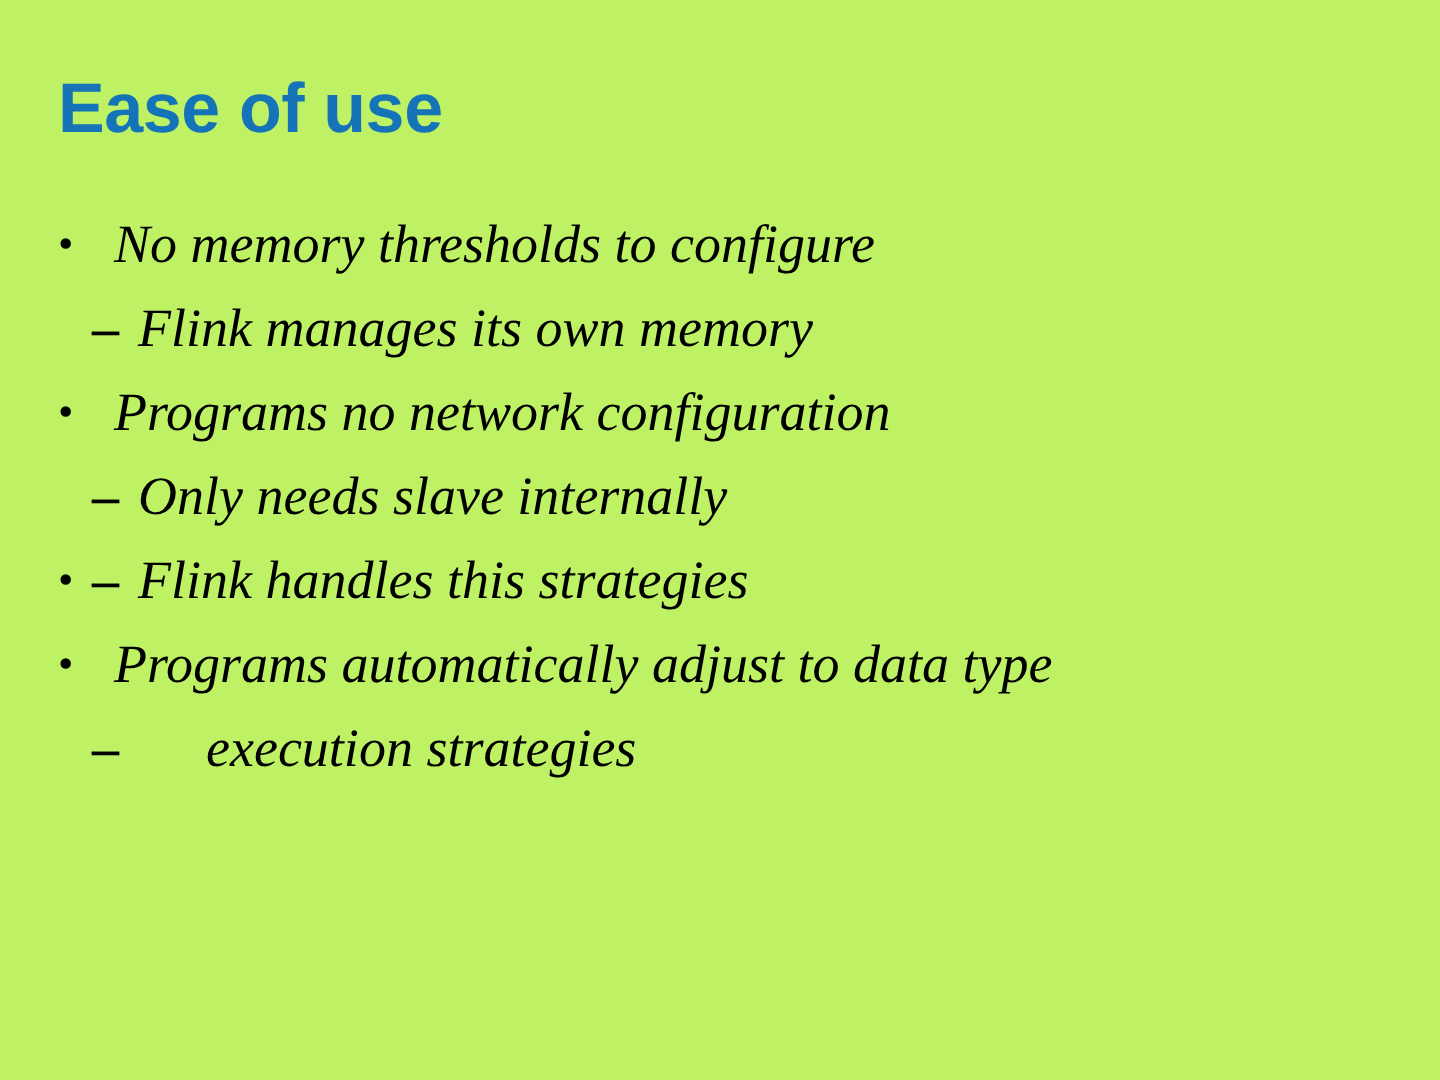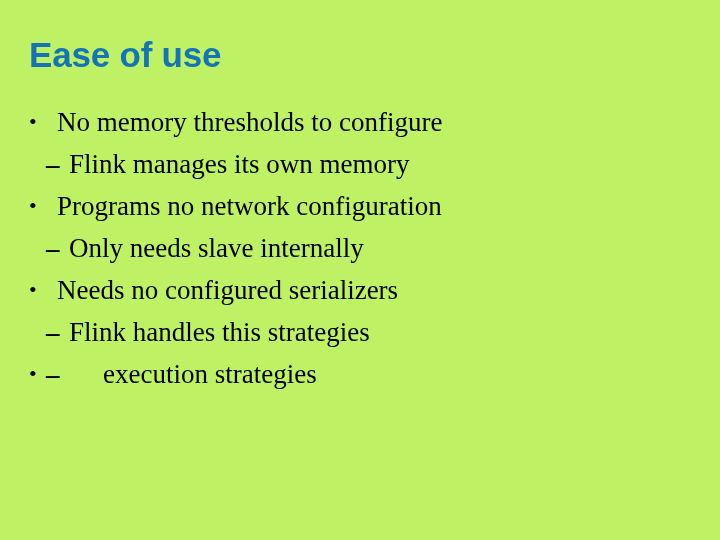--- a/index.html
+++ b/index.html
@@ -77,20 +77,21 @@
     font-weight: 600;
   }
 
   
   .level2-cont {
     padding-left: 103px;
   }
 
   .text {
     display: inline;
+    font-style: italic;
   }
 </style>
 </head>
 <body>
 
 <div class="slide">
 
   <div class="slide-title">Ease of use</div>
 
   <div class="body-list">
@@ -110,30 +111,30 @@
       <span class="text">Programs no network configuration</span>
     </div>
 
     <div class="bullet-row level2">
       <span class="marker">–</span>
       <span class="text">Only needs slave internally</span>
     </div>
 
     <div class="bullet-row level1">
       <span class="marker">•</span>
-      <span class="text">Needs no configured serializers</span>
     </div>
 
     <div class="bullet-row level2">
       <span class="marker">–</span>
       <span class="text">Flink handles this strategies</span>
     </div>
 
     <div class="bullet-row level1">
       <span class="marker">•</span>
+      <span class="text">Programs automatically adjust to data type</span>
     </div>
 
     <div class="bullet-row level2">
       <span class="marker">–</span>
     </div>
 
     <div class="bullet-row level2-cont">
       <span class="text">execution strategies</span>
     </div>
 

